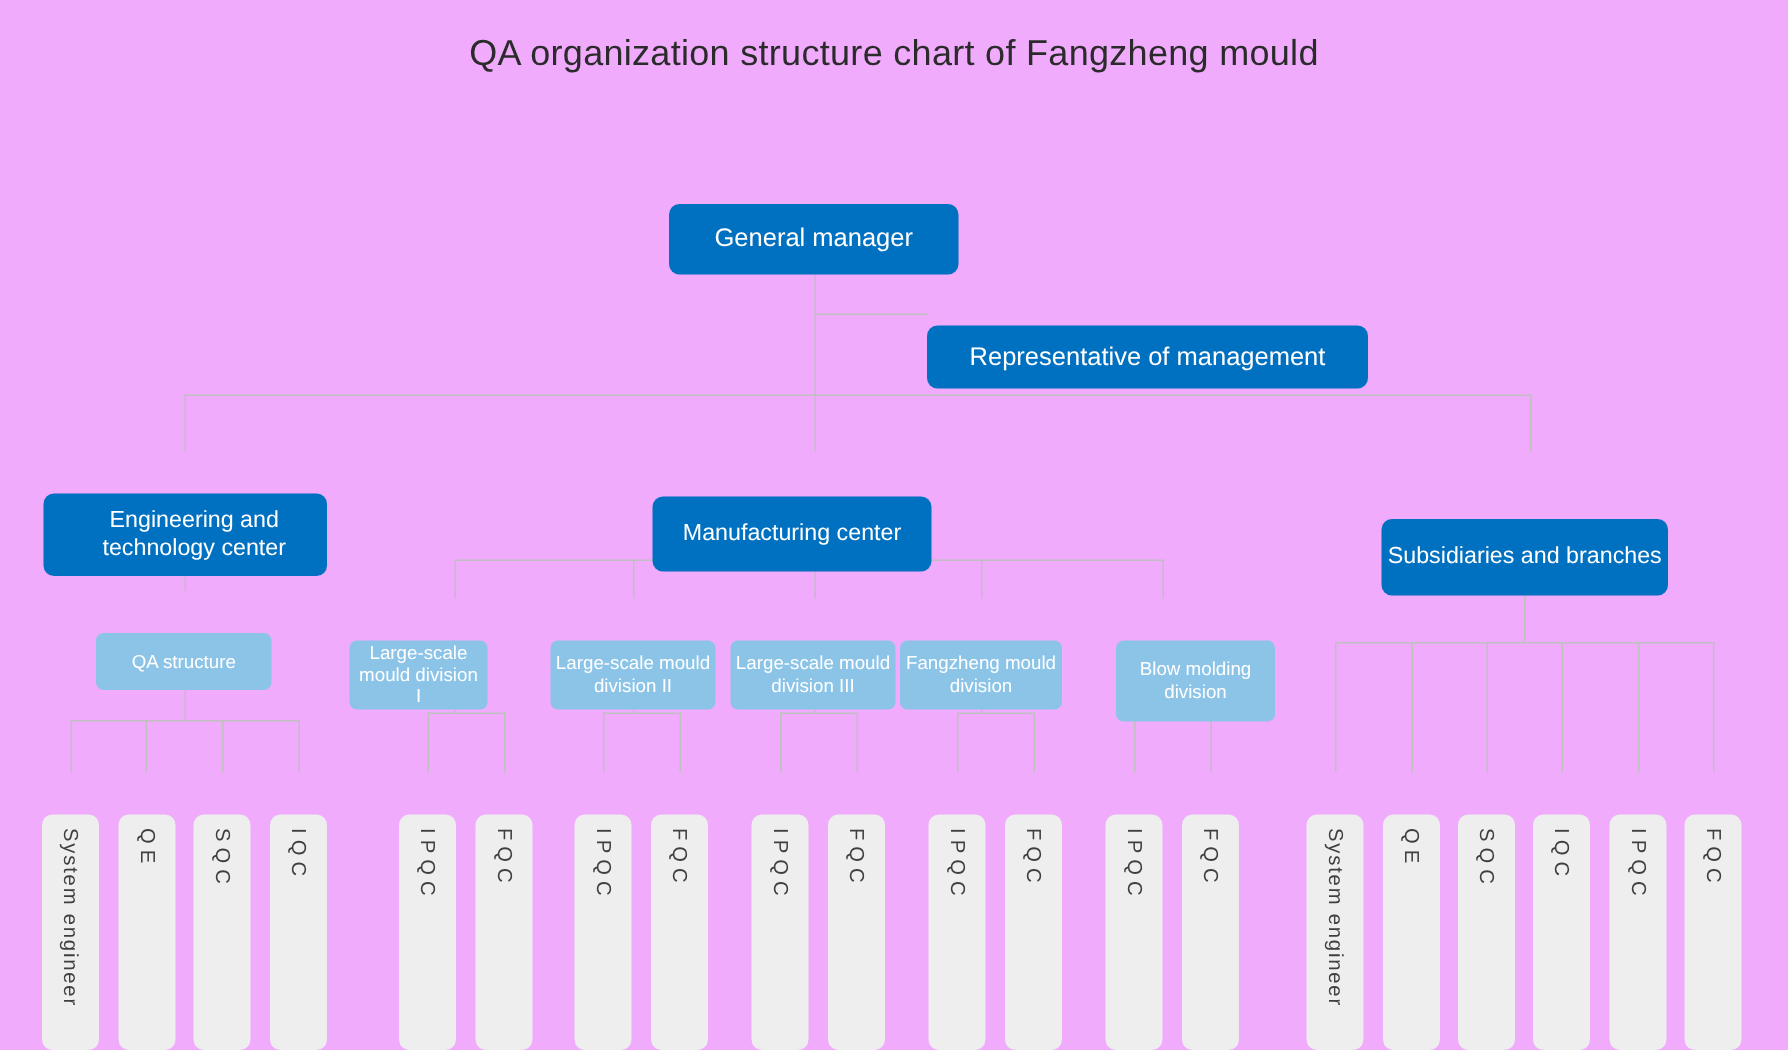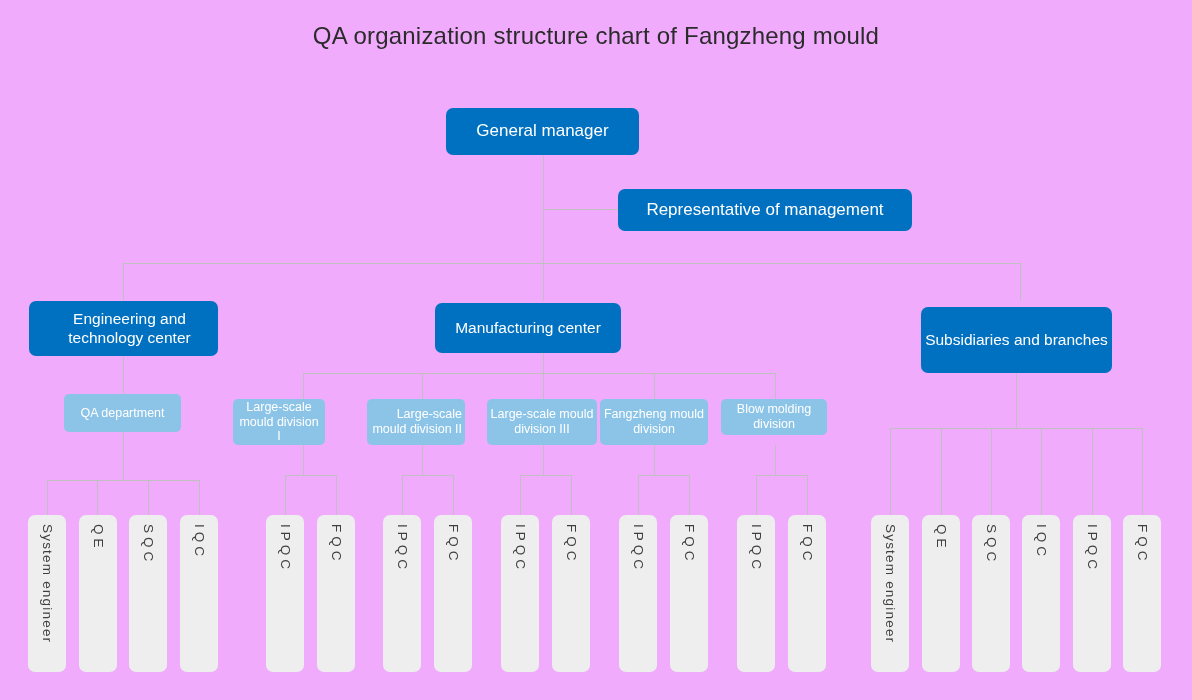--- a/index.html
+++ b/index.html
@@ -38,20 +38,21 @@
   
   .node {
     position: absolute;
     display: flex;
     align-items: center;
     justify-content: center;
     text-align: center;
     box-sizing: border-box;
     border-radius: 6px;
     line-height: 1.18;
+    margin-top: 28px;
   }
   .node.level1 {
     background: #0070C0;
     color: #ffffff;
     font-size: 17px;
     border-radius: 7px;
   }
   .node.level2 {
     background: #0070C0;
     color: #ffffff;
@@ -154,33 +155,33 @@
   <div class="conn v" style="left:1142px; top:428px; height:87px;"></div>
 
   <div class="node level1" style="left:446px; top:108px; width:193px; height:47px;">General manager</div>
 
   <div class="node level1" style="left:618px; top:189px; width:294px; height:42px;">Representative of management</div>
 
   <div class="node level2" style="left:29px; top:301px; width:189px; height:55px;padding-left:12px;">Engineering and technology center</div>
 
   <div class="node level2" style="left:435px; top:303px; width:186px; height:50px;">Manufacturing center</div>
 
-  <div class="node level2" style="left:921px; top:307px; width:191px; height:66px;">Subsidiaries and branches</div>
-
-  <div class="node level3" style="left:64px; top:394px; width:117px; height:38px;">QA department</div>
+  <div class="node level2" style="left:921px; top:318px; width:191px; height:51px;">Subsidiaries and branches</div>
+
+  <div class="node level3" style="left:64px; top:394px; width:117px; height:38px;">QA structure</div>
 
   <div class="node level3" style="left:233px; top:399px; width:92px; height:46px;">Large-scale mould division I</div>
 
-  <div class="node level3" style="left:367px; top:399px; width:98px; height:46px;text-align:right;">Large-scale mould division II</div>
+  <div class="node level3" style="left:367px; top:399px; width:110px; height:46px;">Large-scale mould division II</div>
 
   <div class="node level3" style="left:487px; top:399px; width:110px; height:46px;">Large-scale mould division III</div>
 
   <div class="node level3" style="left:600px; top:399px; width:108px; height:46px;">Fangzheng mould division</div>
 
-  <div class="node level3" style="left:721px; top:399px; width:106px; height:36px;">Blow molding division</div>
+  <div class="node level3" style="left:744px; top:399px; width:106px; height:54px;">Blow molding division</div>
 
   <div class="node leaf" style="left:28px; top:515px; width:38px; height:157px;">
     <span class="leaf-label">System engineer</span>
   </div>
   <div class="node leaf short" style="left:79px; top:515px; width:38px; height:157px;">
     <span class="leaf-label">QE</span>
   </div>
   <div class="node leaf short" style="left:129px; top:515px; width:38px; height:157px;">
     <span class="leaf-label">SQC</span>
   </div>

